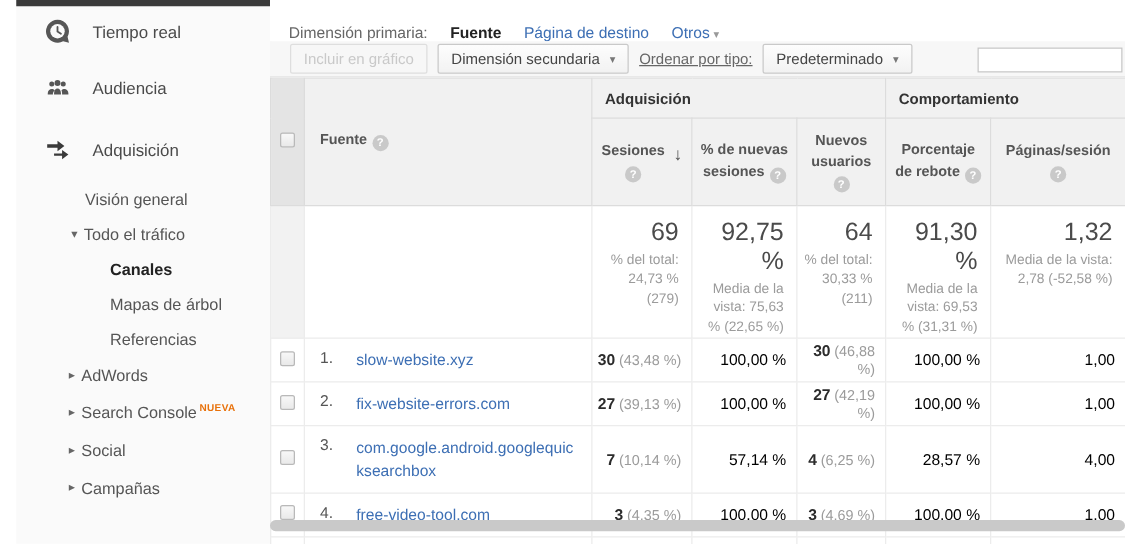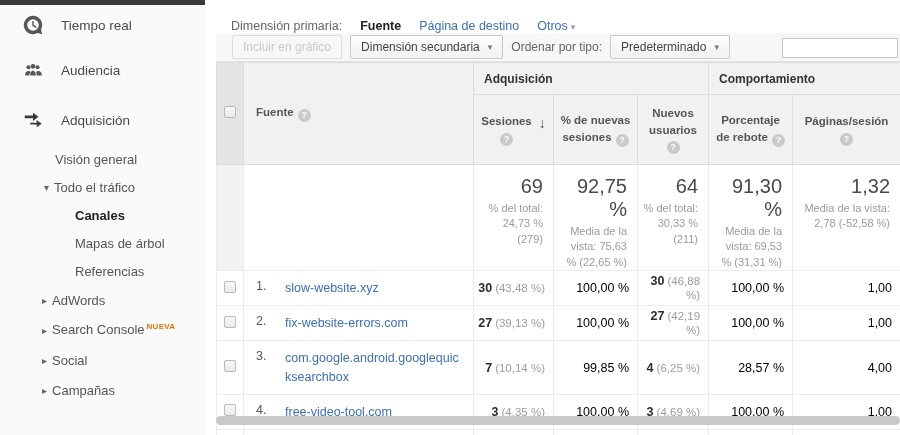--- a/index.html
+++ b/index.html
@@ -1,20 +1,20 @@
 <!DOCTYPE html>
 <html><head>
 <meta charset="utf-8">
 <style>
   * { margin:0; padding:0; box-sizing:border-box; }
   html,body { width:900px; height:435px; overflow:hidden; background:#fff;
               font-family:"Liberation Sans", sans-serif; }
 
   
-  .sidebar { position:absolute; left:0; top:0; width:205px; height:435px; background:#fafafa; }
+  .sidebar { position:absolute; left:13px; top:0; width:205px; height:435px; background:#fafafa; }
   .sidebar-topstrip { height:5px; background:#3a3a3a; }
   .nav-item { display:flex; align-items:center; gap:17px; padding-left:22px;
               height:50px; color:#4a4a4a; font-size:13.5px; cursor:pointer; }
   .nav-item.first { height:40px; }
   .nav-icon { width:22px; height:22px; flex:0 0 22px; }
   .subnav { font-size:13px; color:#555; }
   .sub-item { height:28px; display:flex; align-items:center; padding-left:55px; cursor:pointer; }
   .sub-item.toggle { padding-left:44px; gap:5px; }
   .sub-item.child { padding-left:75px; }
   .sub-item.selected { font-weight:bold; color:#222; }
@@ -32,21 +32,21 @@
   .pd-link { color:#3d6fb4; cursor:pointer; }
   .pd-link .tri { color:#999; font-size:9px; margin-left:3px; }
 
   .toolbar { height:29px; background:#f7f7f7; border-bottom:1px solid #e3e3e3;
              display:flex; align-items:center; padding-left:16px; position:relative; }
   .btn { height:24px; border:1px solid #c9c9c9; border-radius:2px;
          background:linear-gradient(#fdfdfd,#f2f2f2); font-size:12px; color:#444;
          display:inline-flex; align-items:center; gap:8px; padding:0 10px; cursor:pointer; }
   .btn.disabled { color:#c9c9c9; border-color:#dedede; background:transparent; cursor:default; }
   .btn .tri { color:#777; font-size:9px; }
-  .tb-label { color:#666; font-size:12px; margin:11px 8px; }
+  .tb-label { color:#666; font-size:12px; margin:11px 8px;text-decoration:underline; }
   .toolbar .gap { width:8px; }
   .search-input { position:absolute; right:2px; top:5px; width:116px; height:20px;
                   border:1px solid #c6c6c6; background:#fff; font-size:12px; padding:0 4px; }
 
   
   table { border-collapse:collapse; width:684px; table-layout:fixed; font-size:12.5px; }
   col.c-cb { width:27px; } col.c-src { width:230px; } col.c-ses { width:80px; }
   col.c-new { width:84px; } col.c-usr { width:71px; } col.c-bnc { width:84px; } col.c-pag { width:108px; }
 
   th { background:#f1f1f1; border:1px solid #dcdcdc; font-weight:bold; color:#555; }
@@ -280,21 +280,21 @@
 
       <tr>
         <td class="cb-cell"><span class="cbx"></span></td>
         <td class="src-cell">
             <div class="src-flex">
               <span class="rank">3.</span>
               <span class="src-link">com.google.android.googlequicksearchbox</span>
             </div>
           </td>
         <td class="num"><span class="val">7</span><span class="pct">(10,14 %)</span></td>
-        <td class="num">99,85 %</td>
+        <td class="num">57,14 %</td>
         <td class="num"><span class="val">4</span><span class="pct">(6,25 %)</span></td>
         <td class="num">28,57 %</td>
         <td class="num">4,00</td>
       </tr>
 
       <tr>
         <td class="cb-cell"><span class="cbx"></span></td>
         <td class="src-cell">
             <div class="src-flex">
               <span class="rank">4.</span>

